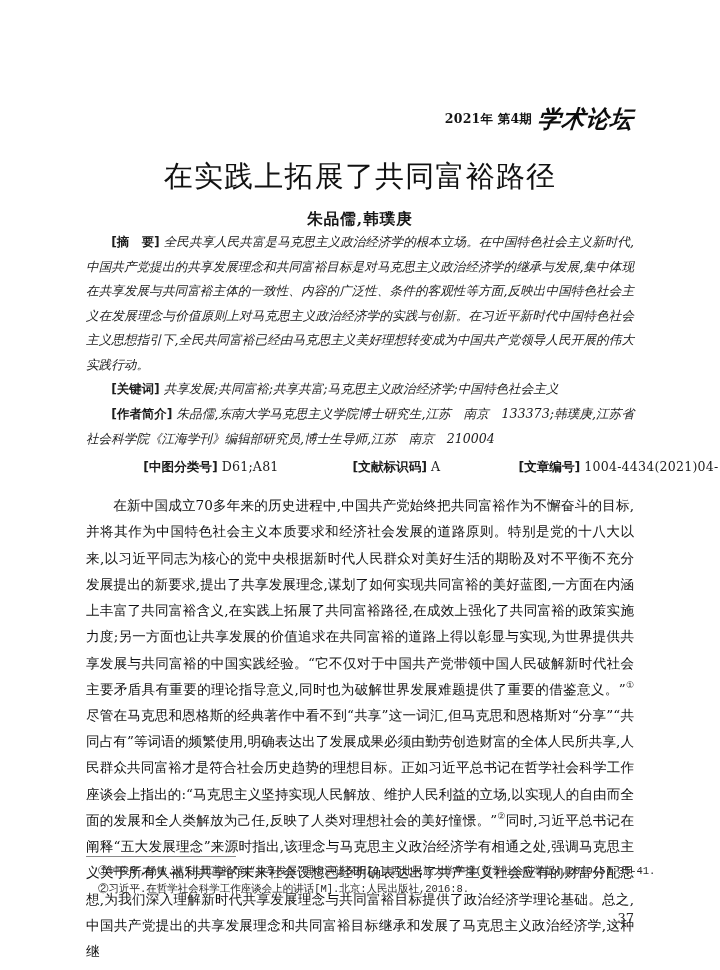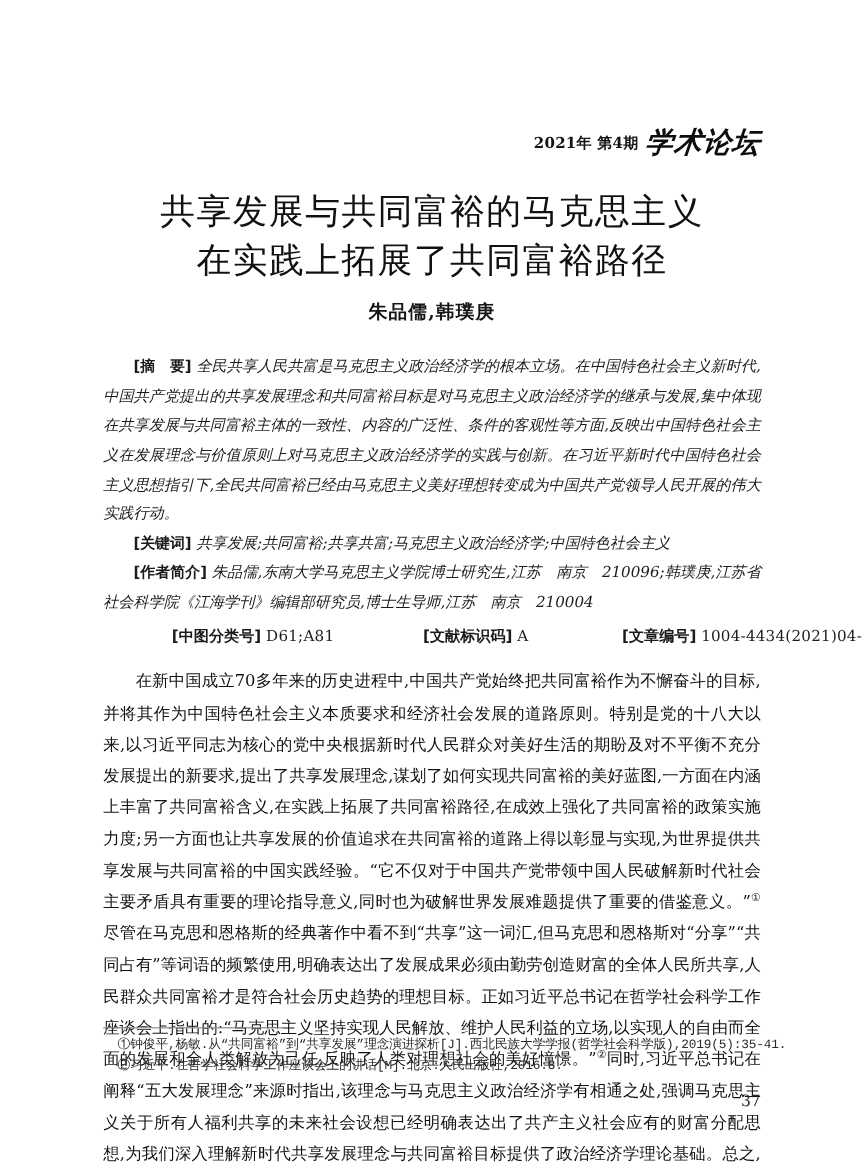--- a/index.html
+++ b/index.html
@@ -71,21 +71,20 @@
     text-align: center;
     font-family: "DejaVu Serif", "Liberation Serif", serif;
     font-size: 15.5px;
     font-weight: 700;
     letter-spacing: 1px;
     color: #151515;
   }
 
   
   .front-matter {
-    margin-top: 22px;
     font-size: 12.6px;
     line-height: 1.95;
     color: #1b1b1b;
     text-align: justify;
     text-justify: inter-ideograph;
     font-family: "DejaVu Serif", "Liberation Serif", serif;
     font-style: italic;
   }
   .front-matter .para {
     text-indent: 2em;
@@ -183,30 +182,29 @@
 <body>
 
 <div class="page">
 
   <div class="running-head">
     <span class="issue-line">2021年 第4期</span>
     <span class="masthead">学术论坛</span>
   </div>
 
   <div class="title-block">
-    <div class="title-line">共享发展与共同富裕的马克思主义</div>
     <div class="title-line">在实践上拓展了共同富裕路径</div>
   </div>
 
   <div class="authors">朱品儒,韩璞庚</div>
 
   <div class="front-matter">
     <p class="para"><span class="tag">[摘　要]</span> <span>全民共享人民共富是马克思主义政治经济学的根本立场。在中国特色社会主义新时代,中国共产党提出的共享发展理念和共同富裕目标是对马克思主义政治经济学的继承与发展,集中体现在共享发展与共同富裕主体的一致性、内容的广泛性、条件的客观性等方面,反映出中国特色社会主义在发展理念与价值原则上对马克思主义政治经济学的实践与创新。在习近平新时代中国特色社会主义思想指引下,全民共同富裕已经由马克思主义美好理想转变成为中国共产党领导人民开展的伟大实践行动。</span></p>
     <p class="para hang"><span class="tag">[关键词]</span> <span>共享发展;共同富裕;共享共富;马克思主义政治经济学;中国特色社会主义</span></p>
-    <p class="para hang"><span class="tag">[作者简介]</span> <span>朱品儒,东南大学马克思主义学院博士研究生,江苏　南京　210096;韩璞庚,江苏省社会科学院《江海学刊》编辑部研究员,博士生导师,江苏　南京　210004</span></p>
+    <p class="para hang"><span class="tag">[作者简介]</span> <span>朱品儒,东南大学马克思主义学院博士研究生,江苏　南京　133373;韩璞庚,江苏省社会科学院《江海学刊》编辑部研究员,博士生导师,江苏　南京　210004</span></p>
   </div>
 
   <div class="class-row">
     <span class="class-item"><span class="tag">[中图分类号]</span> <span class="val">D61;A81</span></span>
     <span class="class-gap"></span>
     <span class="class-item"><span class="tag">[文献标识码]</span> <span class="val">A</span></span>
     <span class="class-gap wide"></span>
     <span class="class-item"><span class="tag">[文章编号]</span> <span class="val">1004-4434(2021)04- 0037 -10</span></span>
   </div>
 

